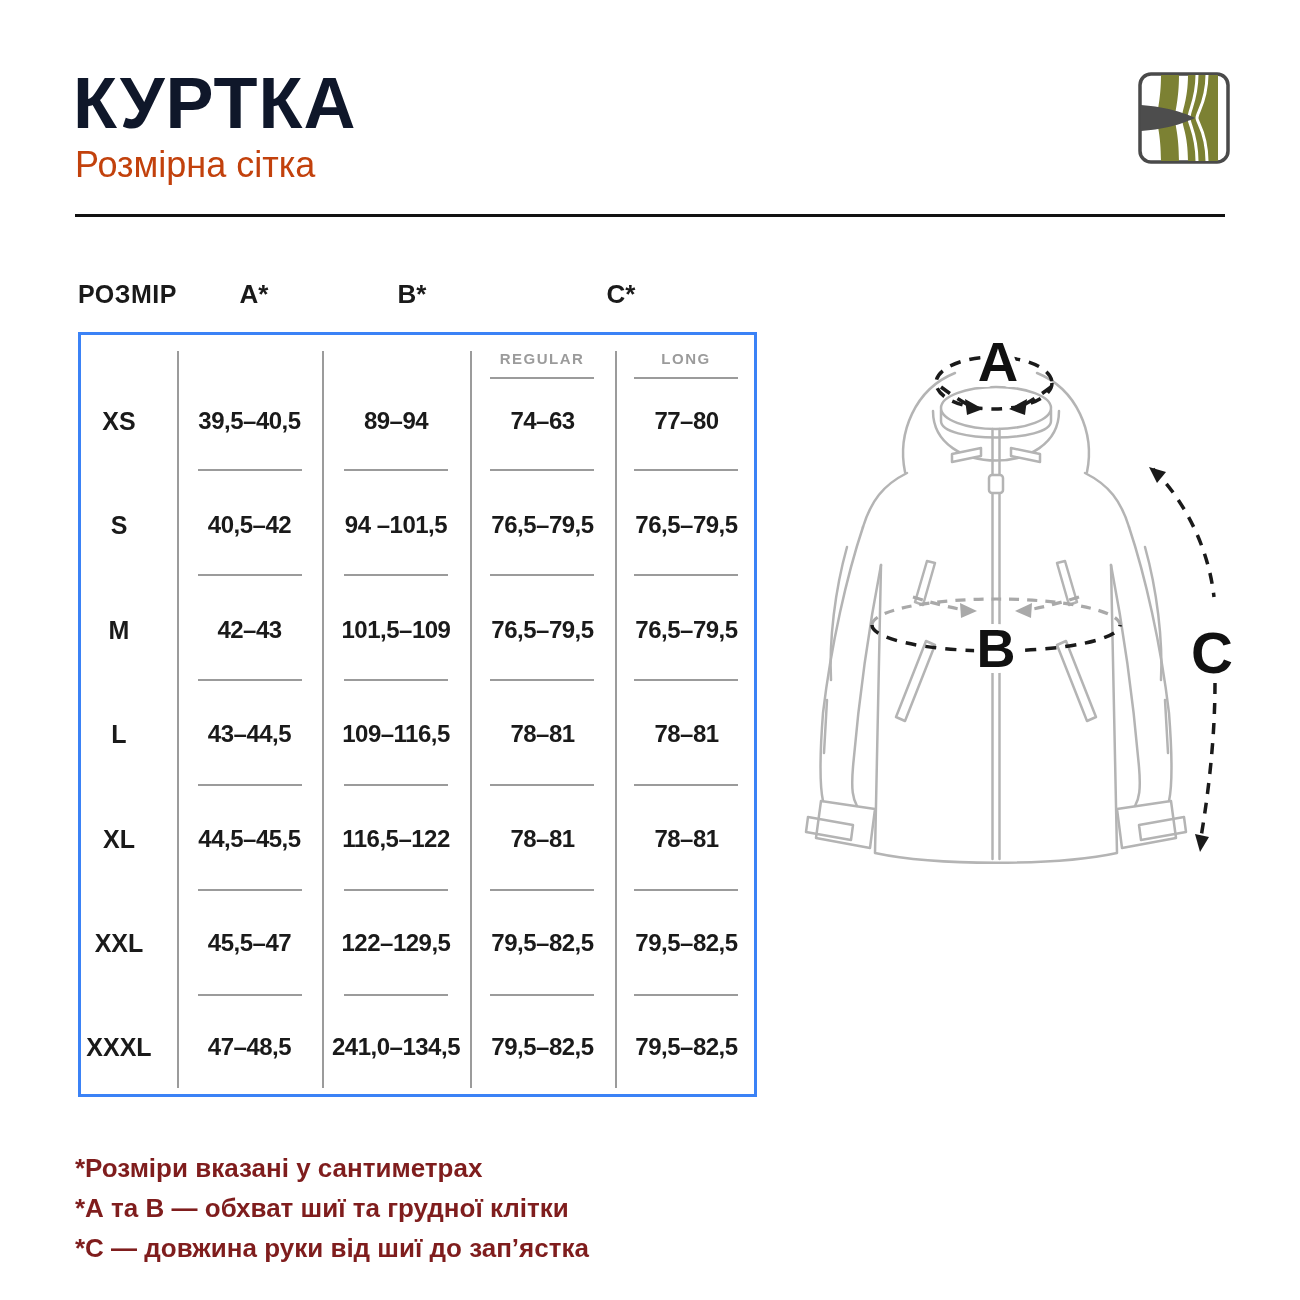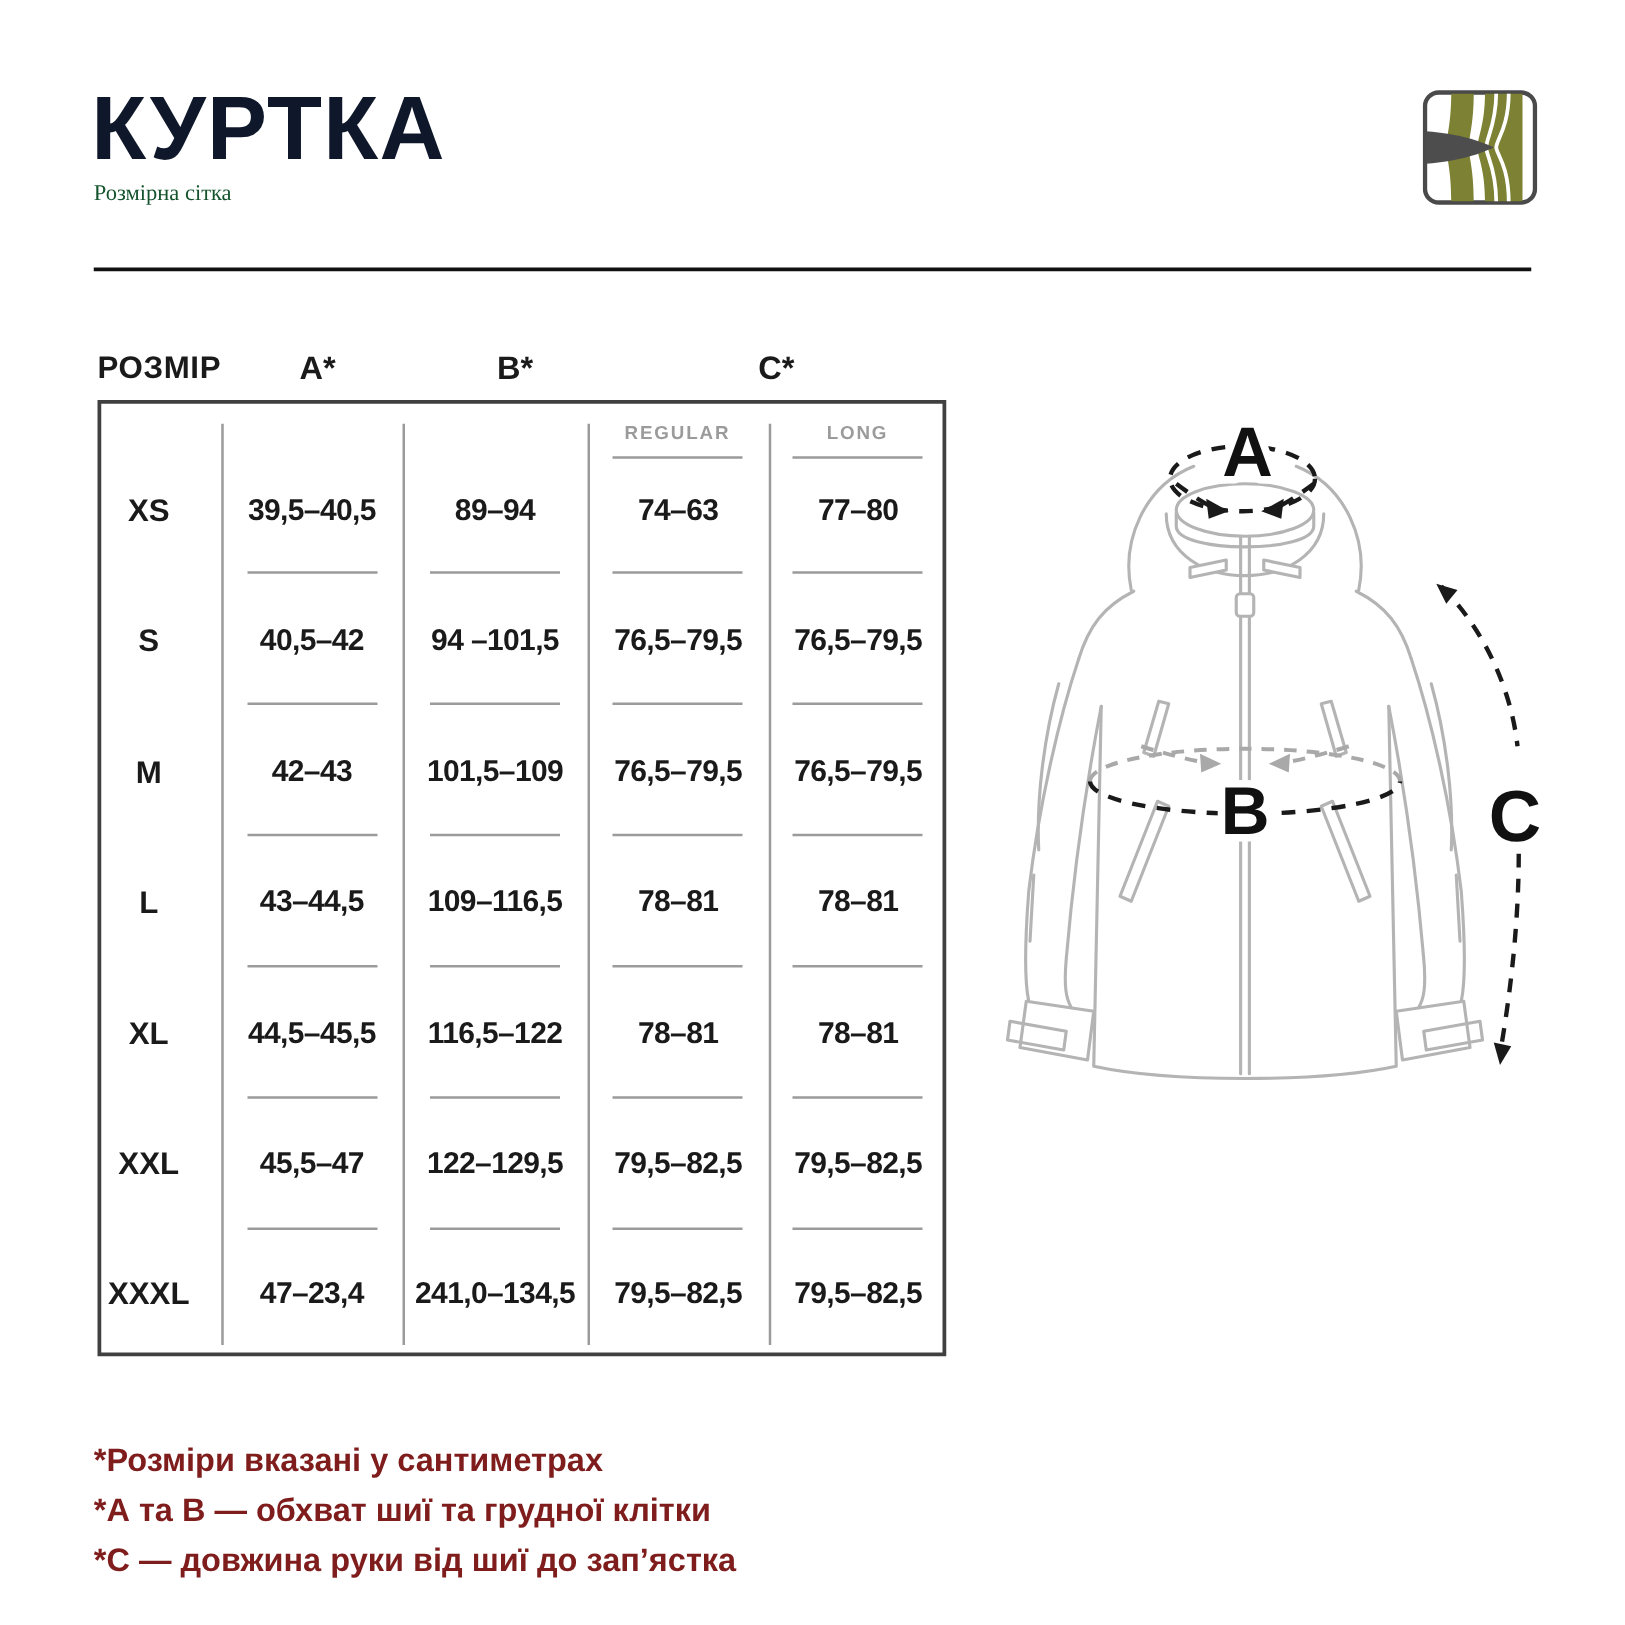--- a/index.html
+++ b/index.html
@@ -2,28 +2,28 @@
 <html><head>
 <meta charset="utf-8">
 <style>
   html,body{margin:0;padding:0;}
   body{
     width:1300px;height:1300px;position:relative;background:#ffffff;
     font-family:"Liberation Sans",sans-serif;color:#1a1a1a;overflow:hidden;
   }
   .abs{position:absolute;}
   .title{left:73px;top:62px;font-size:72px;font-weight:bold;letter-spacing:1px;color:#0f172a;}
-  .subtitle{left:75px;top:144px;font-size:18px;font-weight:400;color:#14532d;font-family:Liberation Serif, serif;}
+  .subtitle{left:75px;top:144px;font-size:36px;font-weight:400;color:#c2410c;}
   .rule{left:75px;top:214px;width:1150px;height:3px;background:#111;}
   .logo{left:1138px;top:72px;width:92px;height:92px;}
   .colhead{top:279px;font-size:26px;font-weight:bold;transform:translateX(-50%);white-space:nowrap;}
   .sizehead{left:78px;top:280px;font-size:25px;font-weight:bold;letter-spacing:0.5px;}
   .table{
-    left:78px;top:320px;width:679px;height:765px;
-    border:3px solid #404040;box-sizing:border-box;background:#fff;
+    left:78px;top:332px;width:679px;height:765px;
+    border:3px solid #3b82f6;box-sizing:border-box;background:#fff;
   }
   .vline{position:absolute;top:16px;height:737px;width:2px;background:#9b9b9b;}
   .subhead{position:absolute;top:15px;width:150px;text-align:center;font-size:15px;
     font-weight:bold;letter-spacing:1.5px;color:#9b9b9b;transform:translateX(-50%);}
   .subline{position:absolute;top:42px;width:104px;height:2px;background:#9b9b9b;}
   .rowline{position:absolute;width:104px;height:2px;background:#9b9b9b;}
   .row{position:absolute;left:0;width:679px;height:64px;}
   .cell{position:absolute;top:0;height:64px;display:flex;align-items:center;justify-content:center;
     font-weight:bold;white-space:nowrap;}
   .c-size{left:0;width:76px;font-size:25px;}
@@ -111,21 +111,21 @@
   </div>
   <div class="row" style="top:576px;text-align:right;">
     <div class="cell c-size">XXL</div>
     <div class="cell c-a">45,5–47</div>
     <div class="cell c-b">122–129,5</div>
     <div class="cell c-creg">79,5–82,5</div>
     <div class="cell c-clong">79,5–82,5</div>
   </div>
   <div class="row" style="top:680px;">
     <div class="cell c-size">XXXL</div>
-    <div class="cell c-a">47–23,4</div>
+    <div class="cell c-a">47–48,5</div>
     <div class="cell c-b">241,0–134,5</div>
     <div class="cell c-creg">79,5–82,5</div>
     <div class="cell c-clong">79,5–82,5</div>
   </div>
 <div class="rowline" style="top: 134px; left: 117px;"></div>
     <div class="rowline" style="top: 134px; left: 263px;"></div>
     <div class="rowline" style="top: 134px; left: 409px;"></div>
     <div class="rowline" style="top: 134px; left: 553px;"></div>
     <div class="rowline" style="top: 239px; left: 117px;"></div>
     <div class="rowline" style="top: 239px; left: 263px;"></div>

